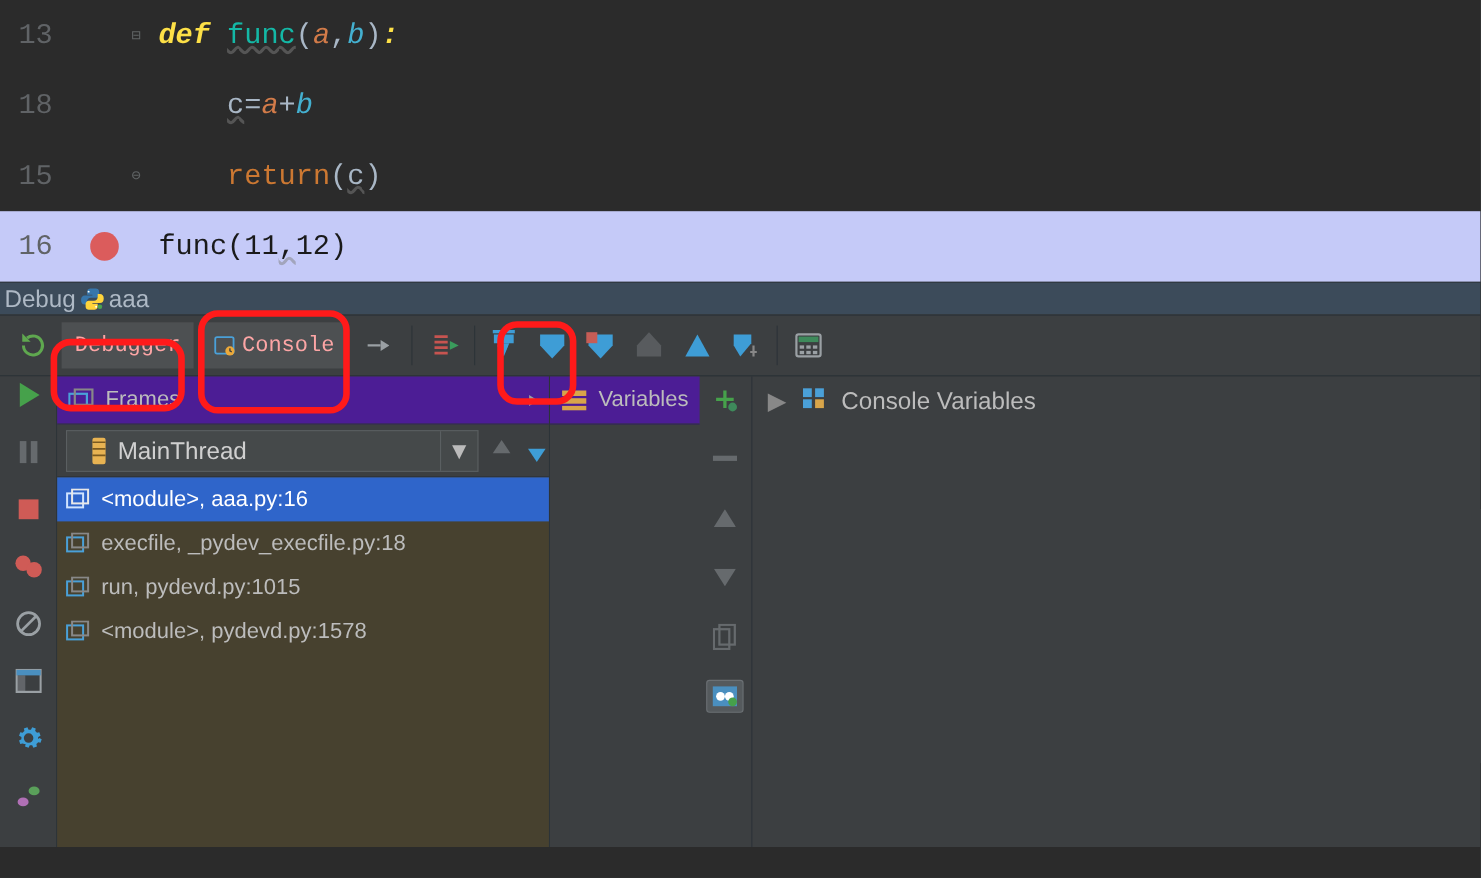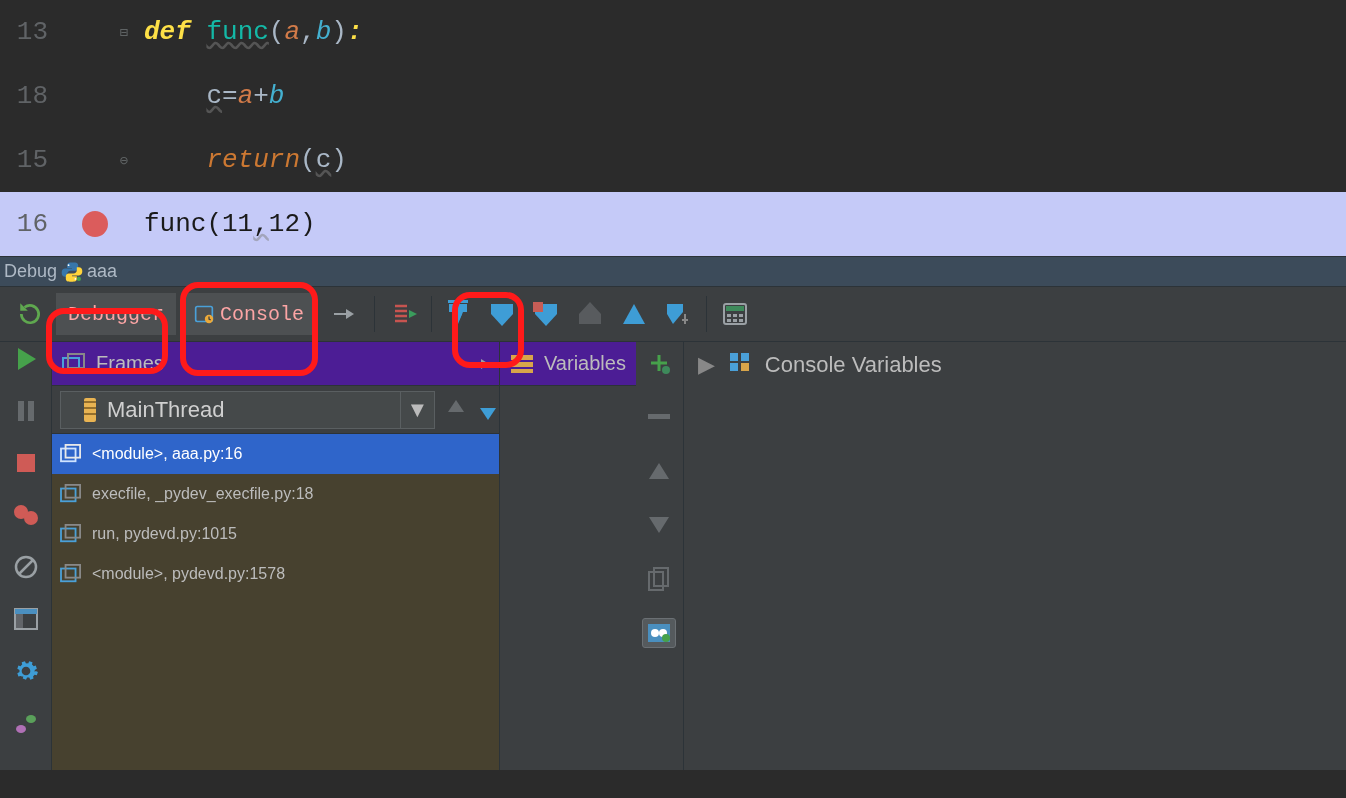--- a/index.html
+++ b/index.html
@@ -53,37 +53,37 @@
     background: #c5caf8;
   }
   .line-hl .code-text { color: #1a1a1a; }
   .kw { color: #fde047; font-style: italic; font-weight: bold; }
   .fn { color: #14b8a6; }
   .param-a { color: #d27b49; font-style: italic; }
   .param-b { color: #44b0d0; font-style: italic; }
   .op { color: #a9b7c6; }
   .punct { color: #a9b7c6; }
   .wavy { text-decoration: underline wavy rgba(128,128,128,0.5); text-decoration-skip-ink: none; }
-  .ret { color: #cc7832; font-style: italic; }
+  .ret { color: #cc7832; }
   .black { color: #1a1a1a; }
   .fold-glyph {
     position: absolute;
     right: 4px;
     font-size: 14px;
     color: #5f6364;
   }
 
   
   .debug-title-bar {
     background: #3c4b5a;
     height: 30px;
     display: flex;
     align-items: center;
     font-family: "Lucida Grande","Segoe UI",sans-serif;
-    font-size: 18px;
+    font-size: 22px;
     color: #aeb9c5;
     padding-left: 4px;
     gap: 4px;
     border-top: 1px solid #2c3338;
   }
   .py-icon {
     display:inline-block;
     width:22px;height:22px;
     position:relative;
   }
@@ -194,21 +194,21 @@
     background: #47412f;
     flex:1;
   }
   .frame-item {
     height: 40px;
     display:flex;
     align-items:center;
     padding-left: 8px;
     gap:10px;
     font-family: "Lucida Grande","Segoe UI",sans-serif;
-    font-size: 16px;
+    font-size: 20px;
     color:#bcbcbc;
   }
   .frame-item.sel {
     background:#2f65ca;
     color:#fff;
   }
 
   .vars-col {
     flex:1;
     display:flex;

